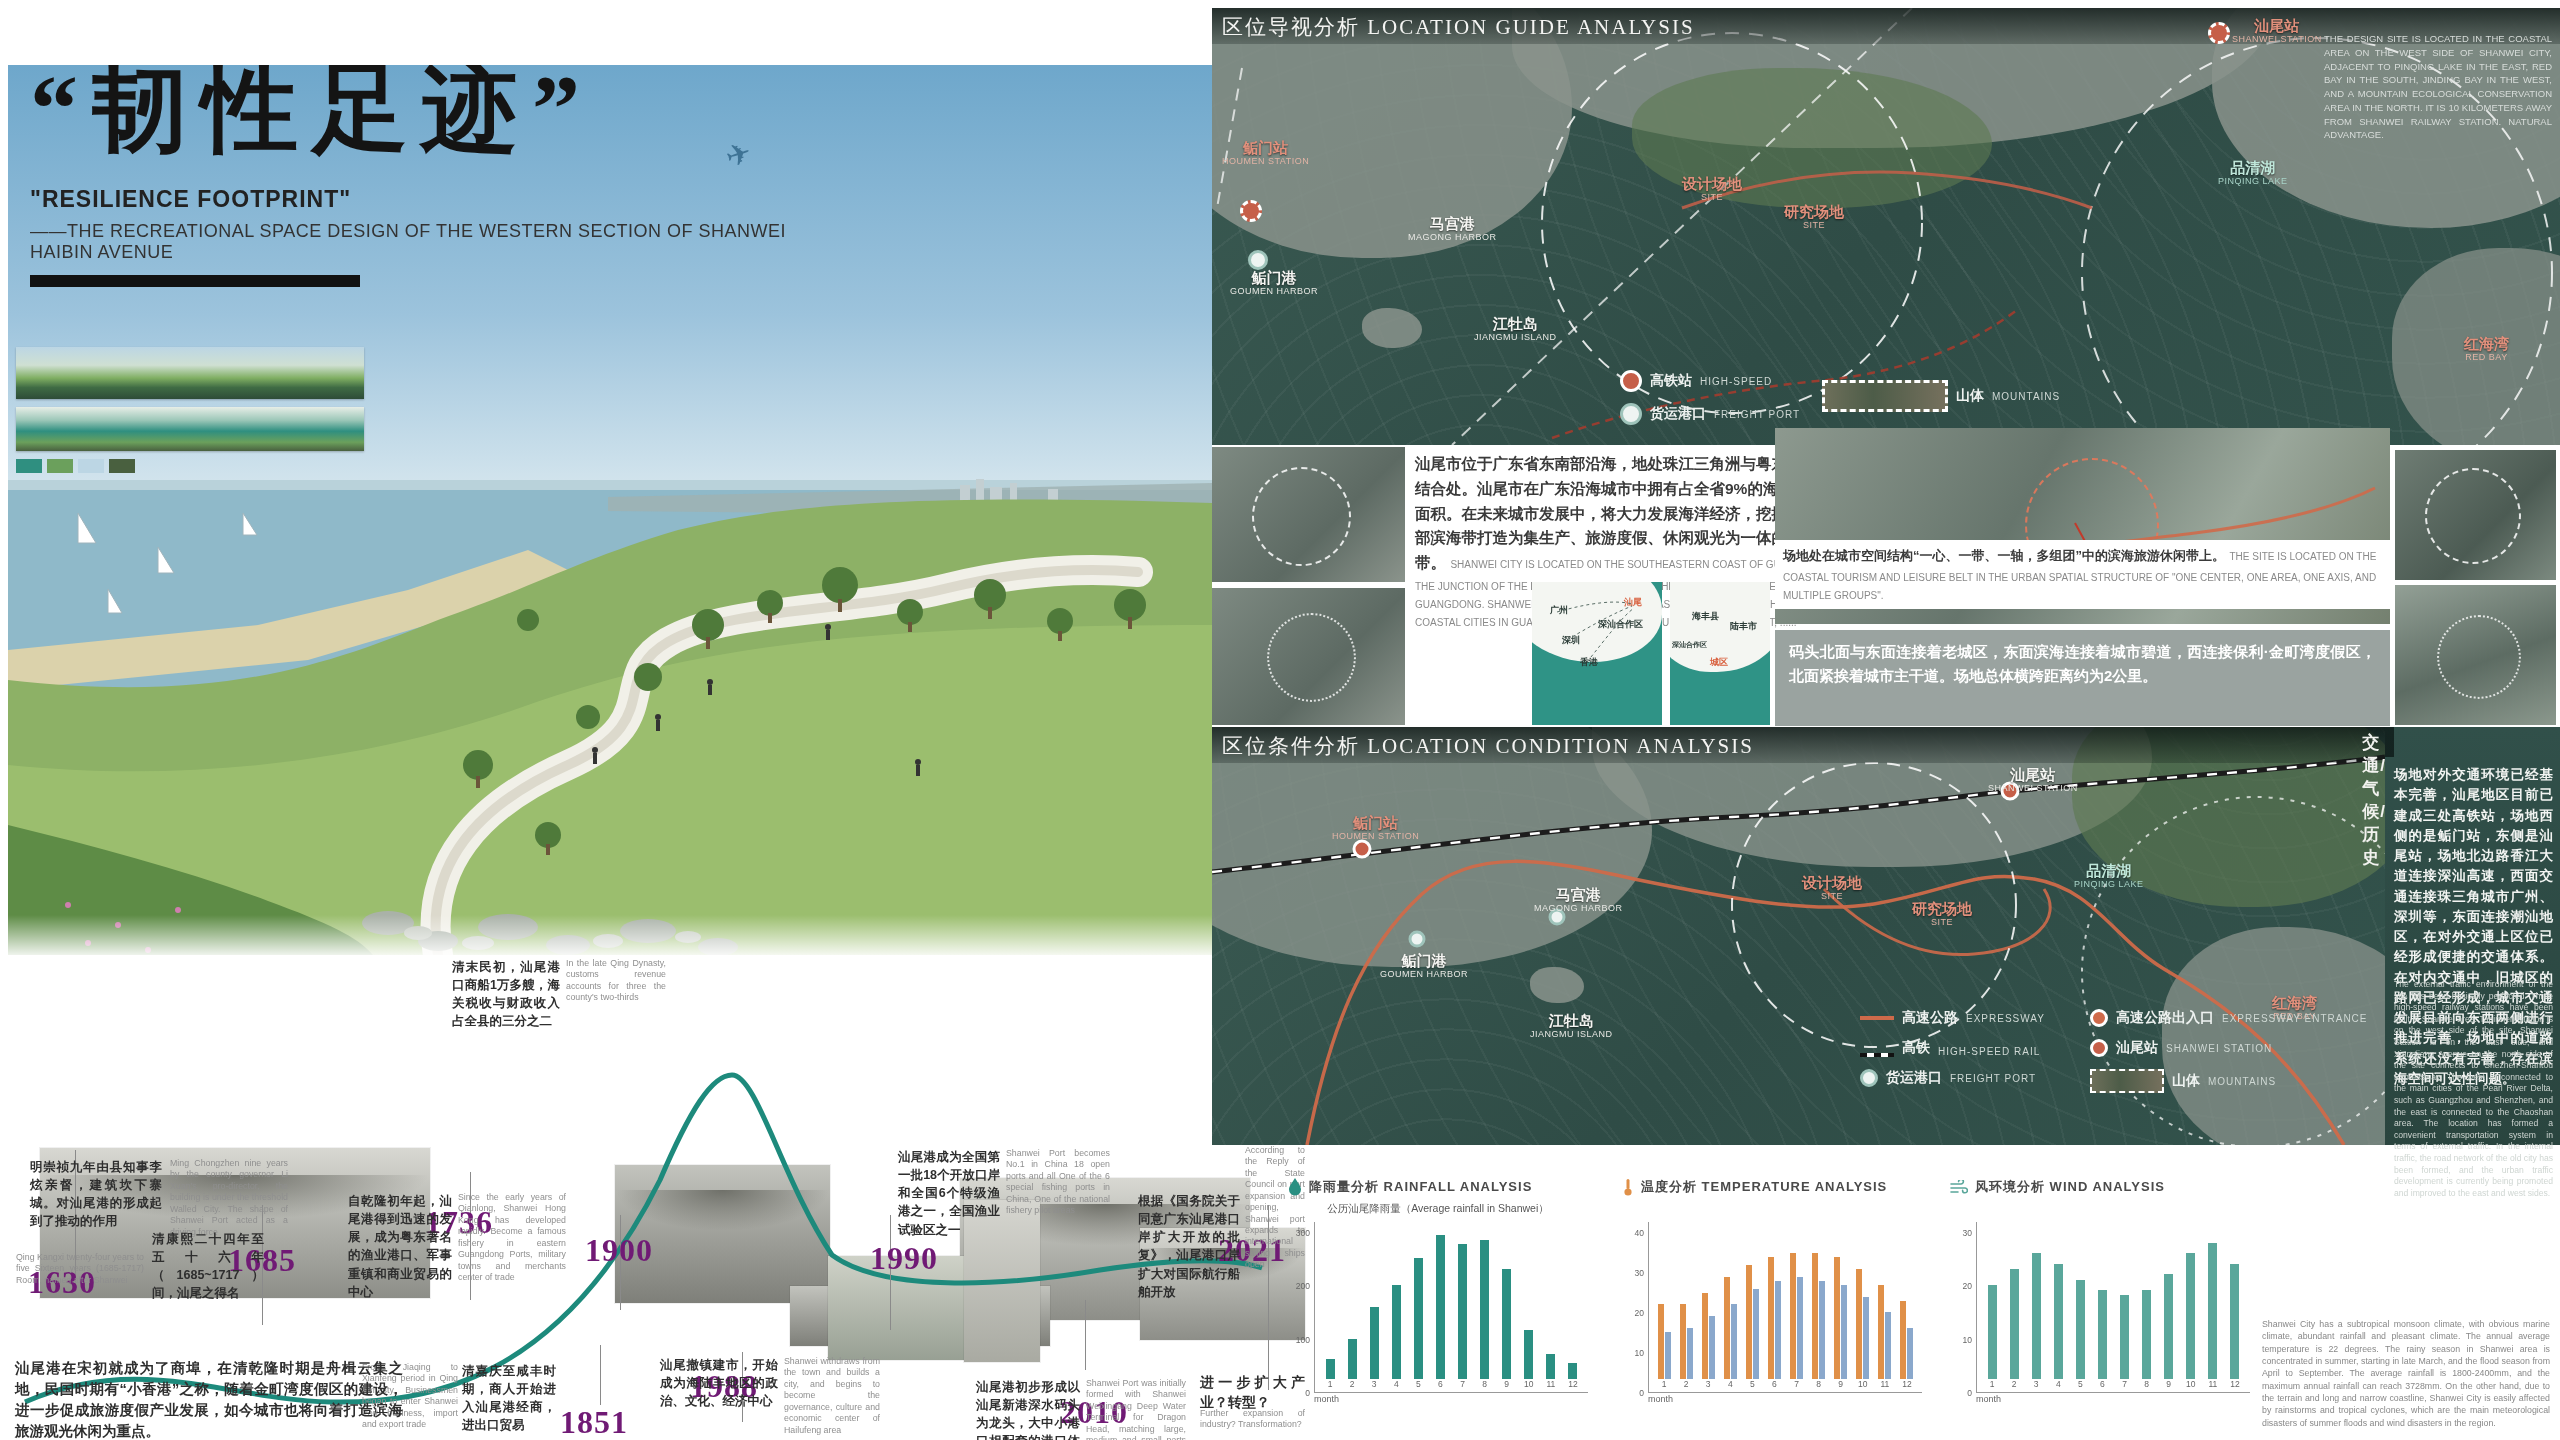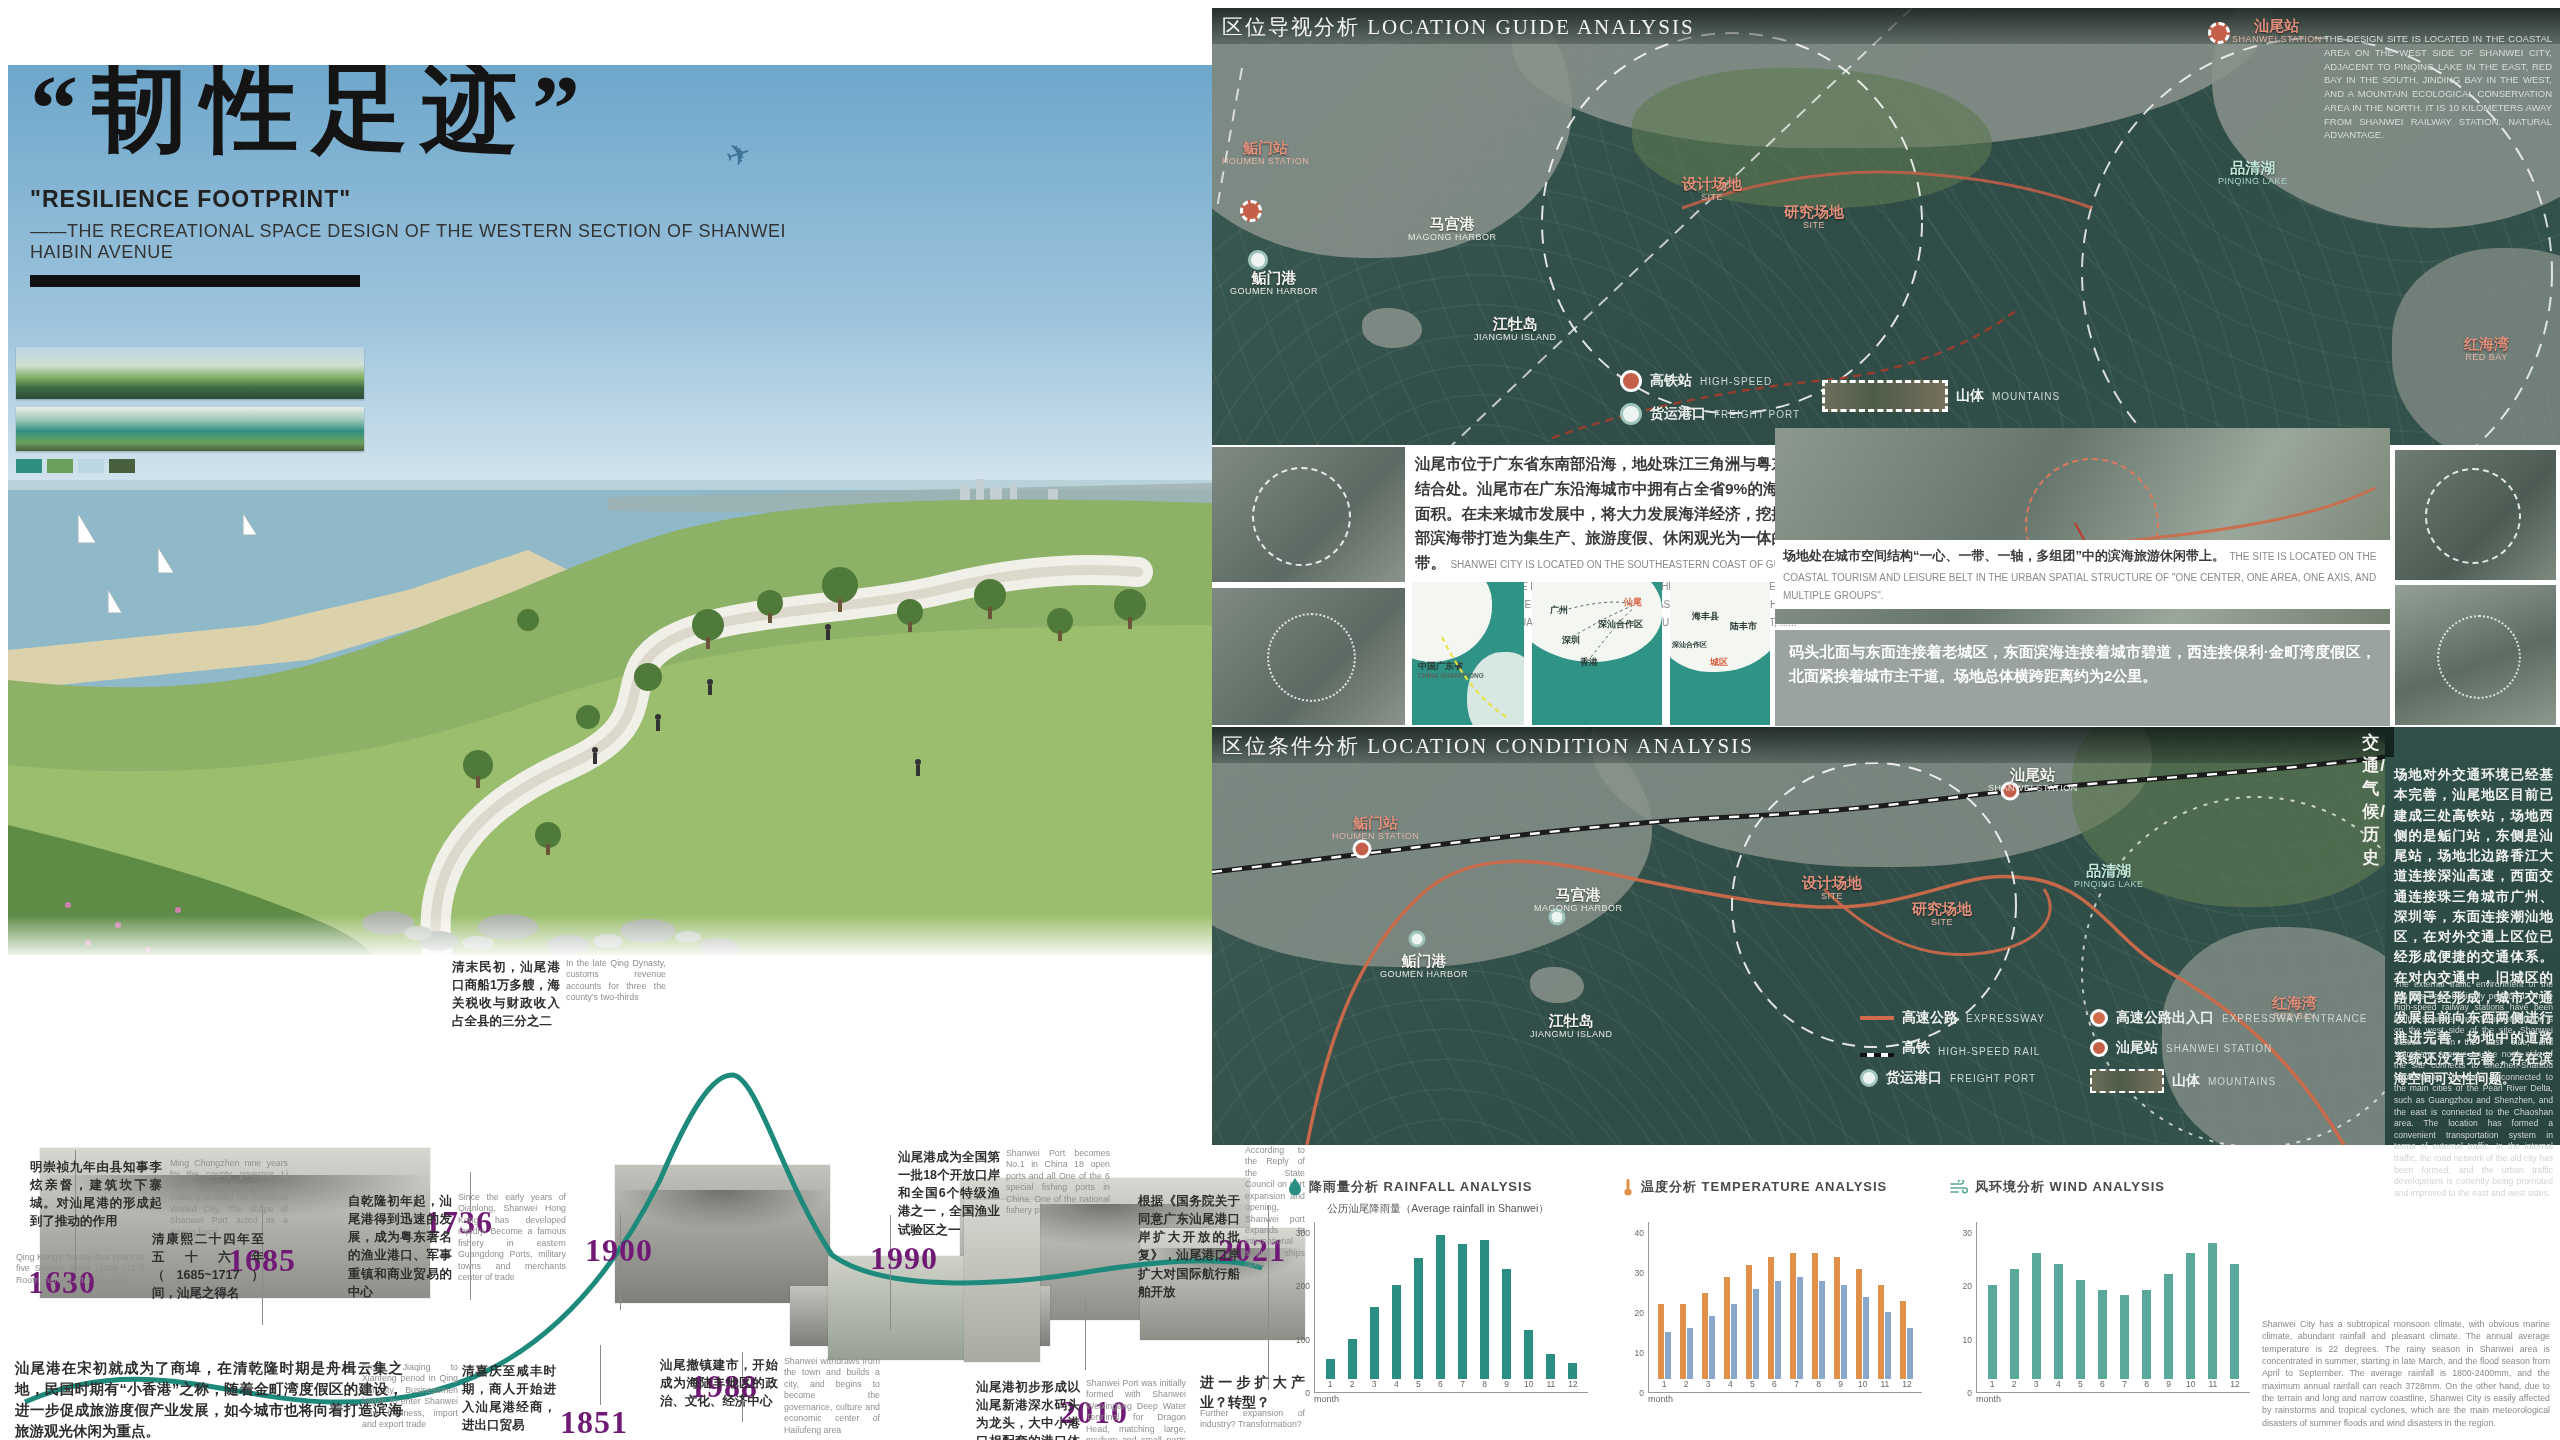--- a/index.html
+++ b/index.html
@@ -284,29 +284,20 @@
   </div>
   <div class="thumb" style="left:1212px;top:588px;width:193px;height:137px;">
     <div class="dot-circle" style="left:55px;top:25px;width:85px;height:85px;"></div>
   </div>
 
   <div class="abs" style="left:1415px;top:452px;width:492px;">
     <span class="para-cn">汕尾市位于广东省东南部沿海，地处珠江三角洲与粤东沿海丘陵地带的结合处。汕尾市在广东沿海城市中拥有占全省9%的海岸线与14%的海域面积。在未来城市发展中，将大力发展海洋经济，挖掘滨海资源，沿南部滨海带打造为集生产、旅游度假、休闲观光为一体的综合性滨海产业带。</span>
     <span class="para-en">SHANWEI CITY IS LOCATED ON THE SOUTHEASTERN COAST OF GUANGDONG PROVINCE, AT THE JUNCTION OF THE PEARL RIVER DELTA AND THE COASTAL HILLY AREA OF EASTERN GUANGDONG. SHANWEI CITY HAS 9% OF THE COASTLINE AND 14% OF THE SEA AREA AMONG THE COASTAL CITIES IN GUANGDONG. IN THE FUTURE URBAN DEVELOPMENT, ......</span>
   </div>
 
-  <div class="minimap" style="left:1412px;top:582px;width:112px;height:143px;">
-    <div class="blob" style="left:-30px;top:-20px;width:110px;height:100px;"></div>
-    <div class="blob" style="left:55px;top:70px;width:70px;height:90px;opacity:.85;"></div>
-    <div class="lbl" style="left:6px;top:78px;">中国广东省</div>
-    <div class="lbl" style="left:6px;top:90px;font-size:6.5px;color:#56655f;">CHINA GUANGDONG</div>
-    <svg class="overlay" width="112" height="143">
-        <path d="M30 55 C50 95 70 120 95 135" stroke="#e8e23a" stroke-width="2" stroke-dasharray="5 4" fill="none"></path>
-      </svg>
-  </div>
   <div class="minimap" style="left:1532px;top:582px;width:130px;height:143px;">
     <div class="blob" style="left:-20px;top:-25px;width:150px;height:105px;border-radius:40% 55% 50% 60%;"></div>
     <div class="lbl" style="left:18px;top:22px;">广州</div>
     <div class="lbl" style="left:30px;top:52px;">深圳</div>
     <div class="lbl" style="left:48px;top:74px;">香港</div>
     <div class="lbl r" style="left:92px;top:14px;">汕尾</div>
     <div class="lbl" style="left:66px;top:36px;">深汕合作区</div>
     <svg class="overlay" width="130" height="143">
         <path d="M25 30 C60 20 85 18 100 22 M35 58 C65 40 85 30 100 24 M55 80 C75 55 90 35 102 26" stroke="#5a6e67" stroke-width="1" stroke-dasharray="3 3" fill="none"></path>
       </svg>

